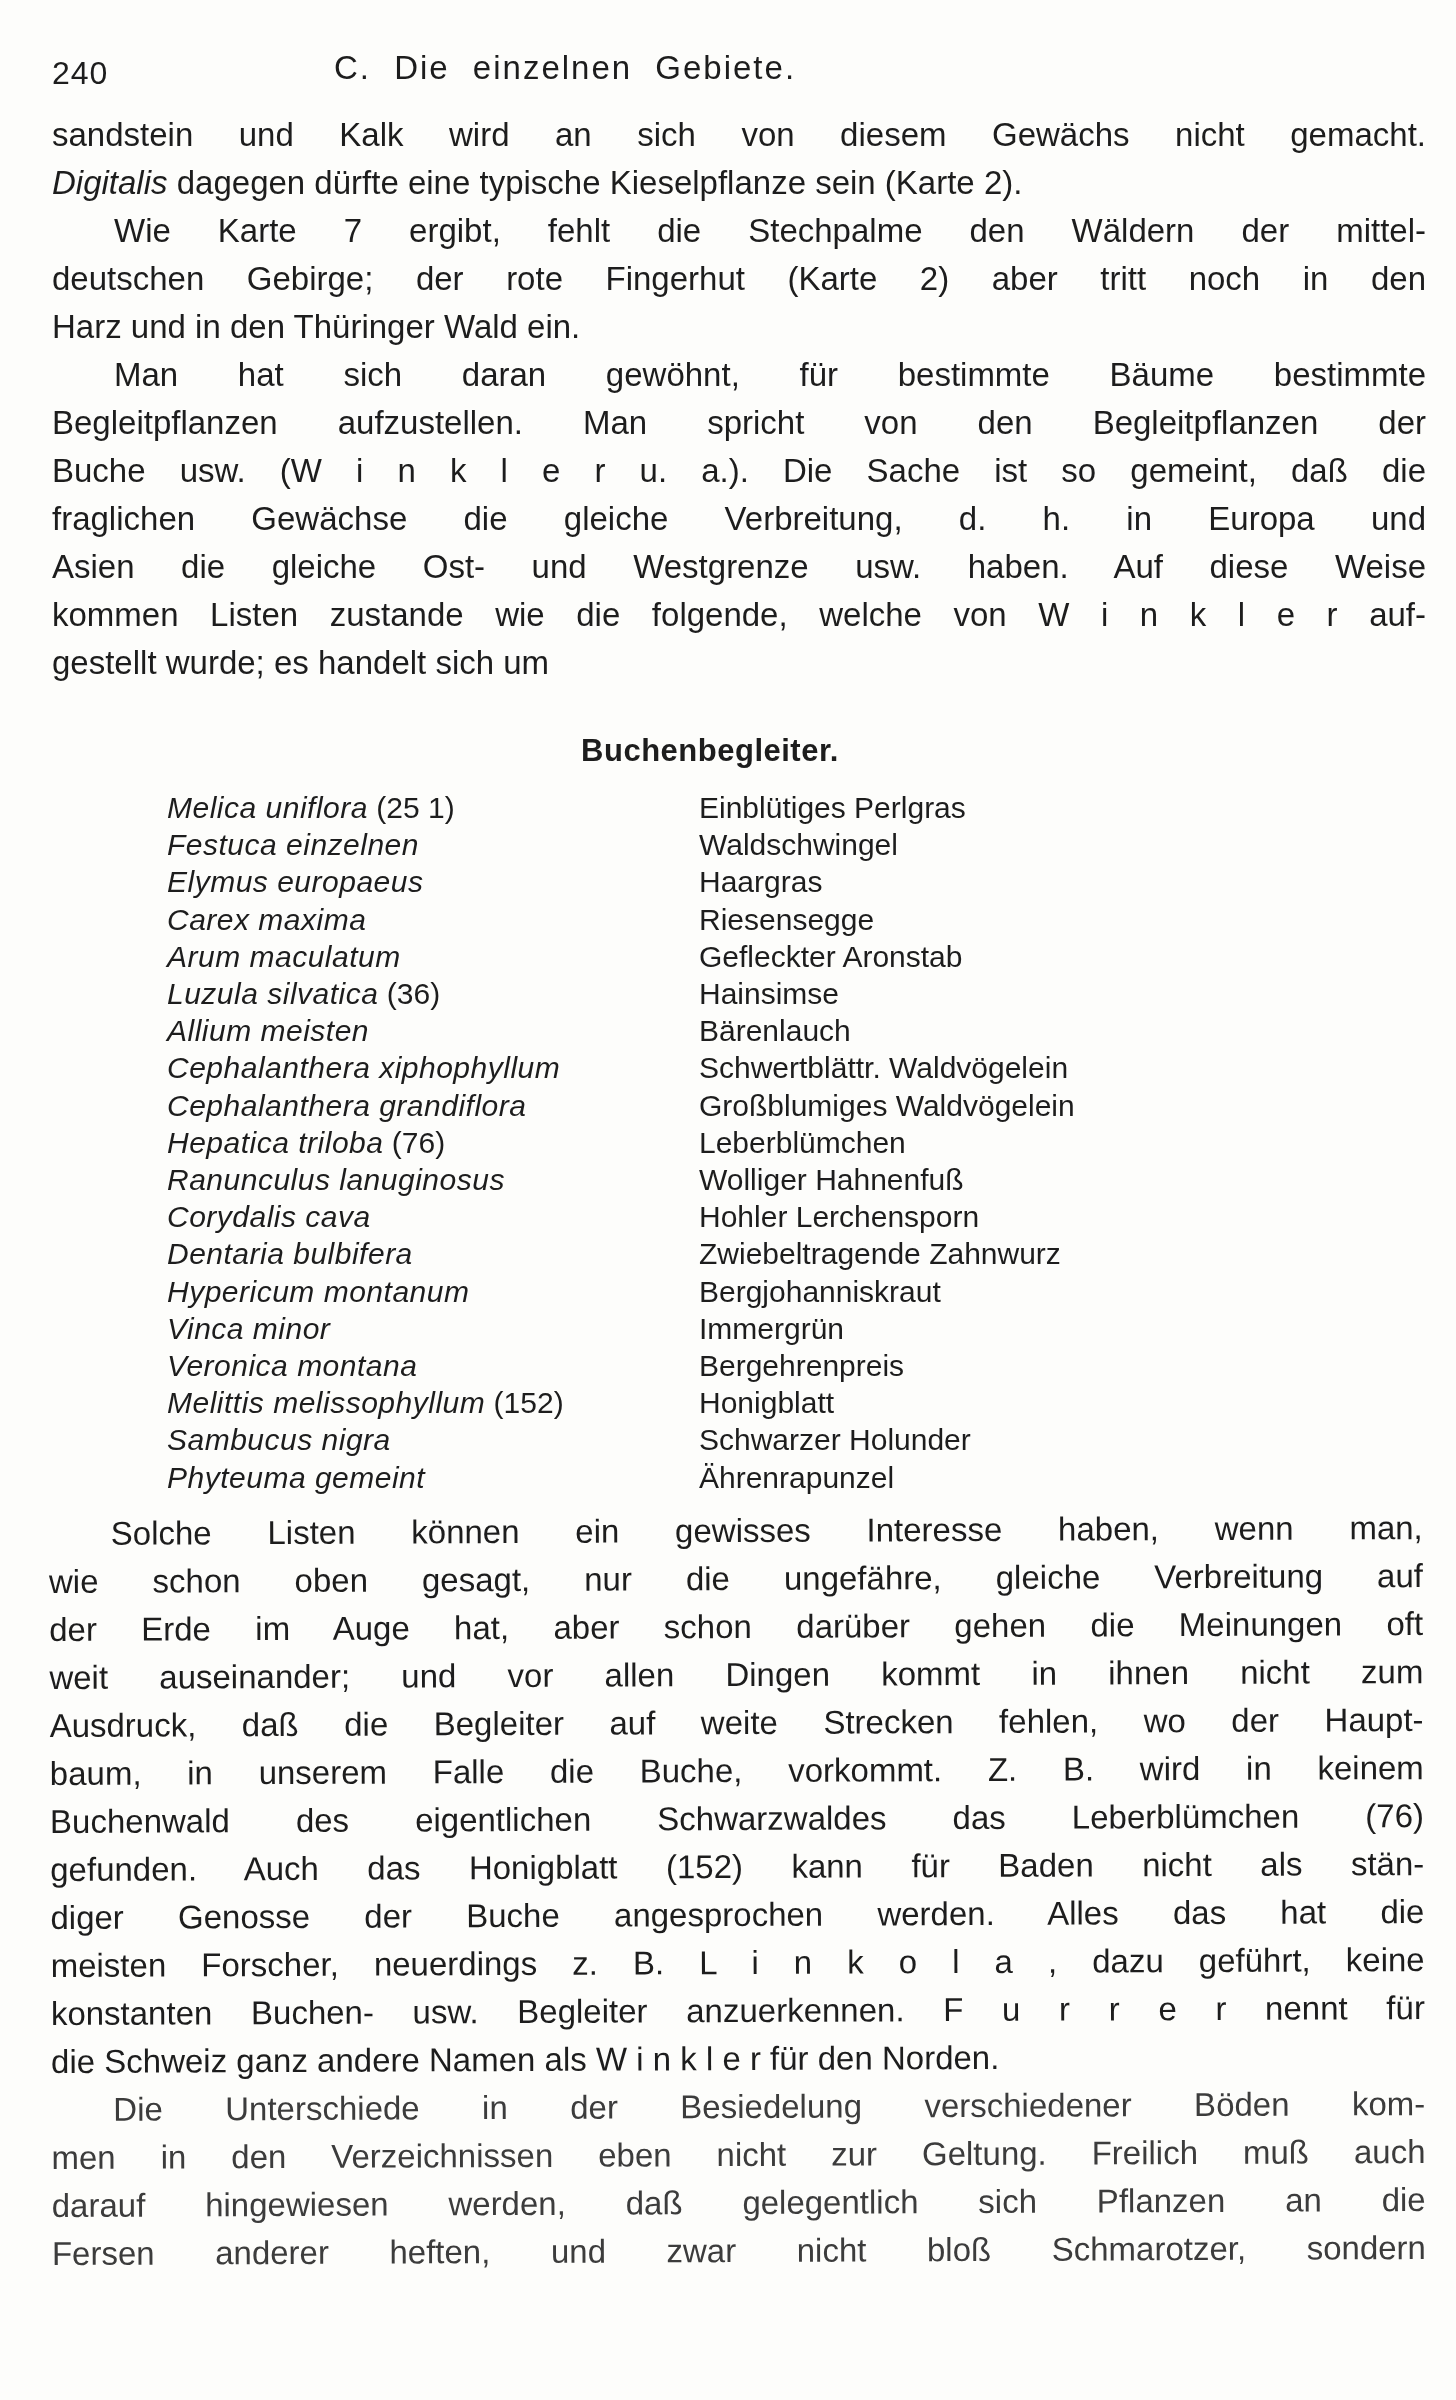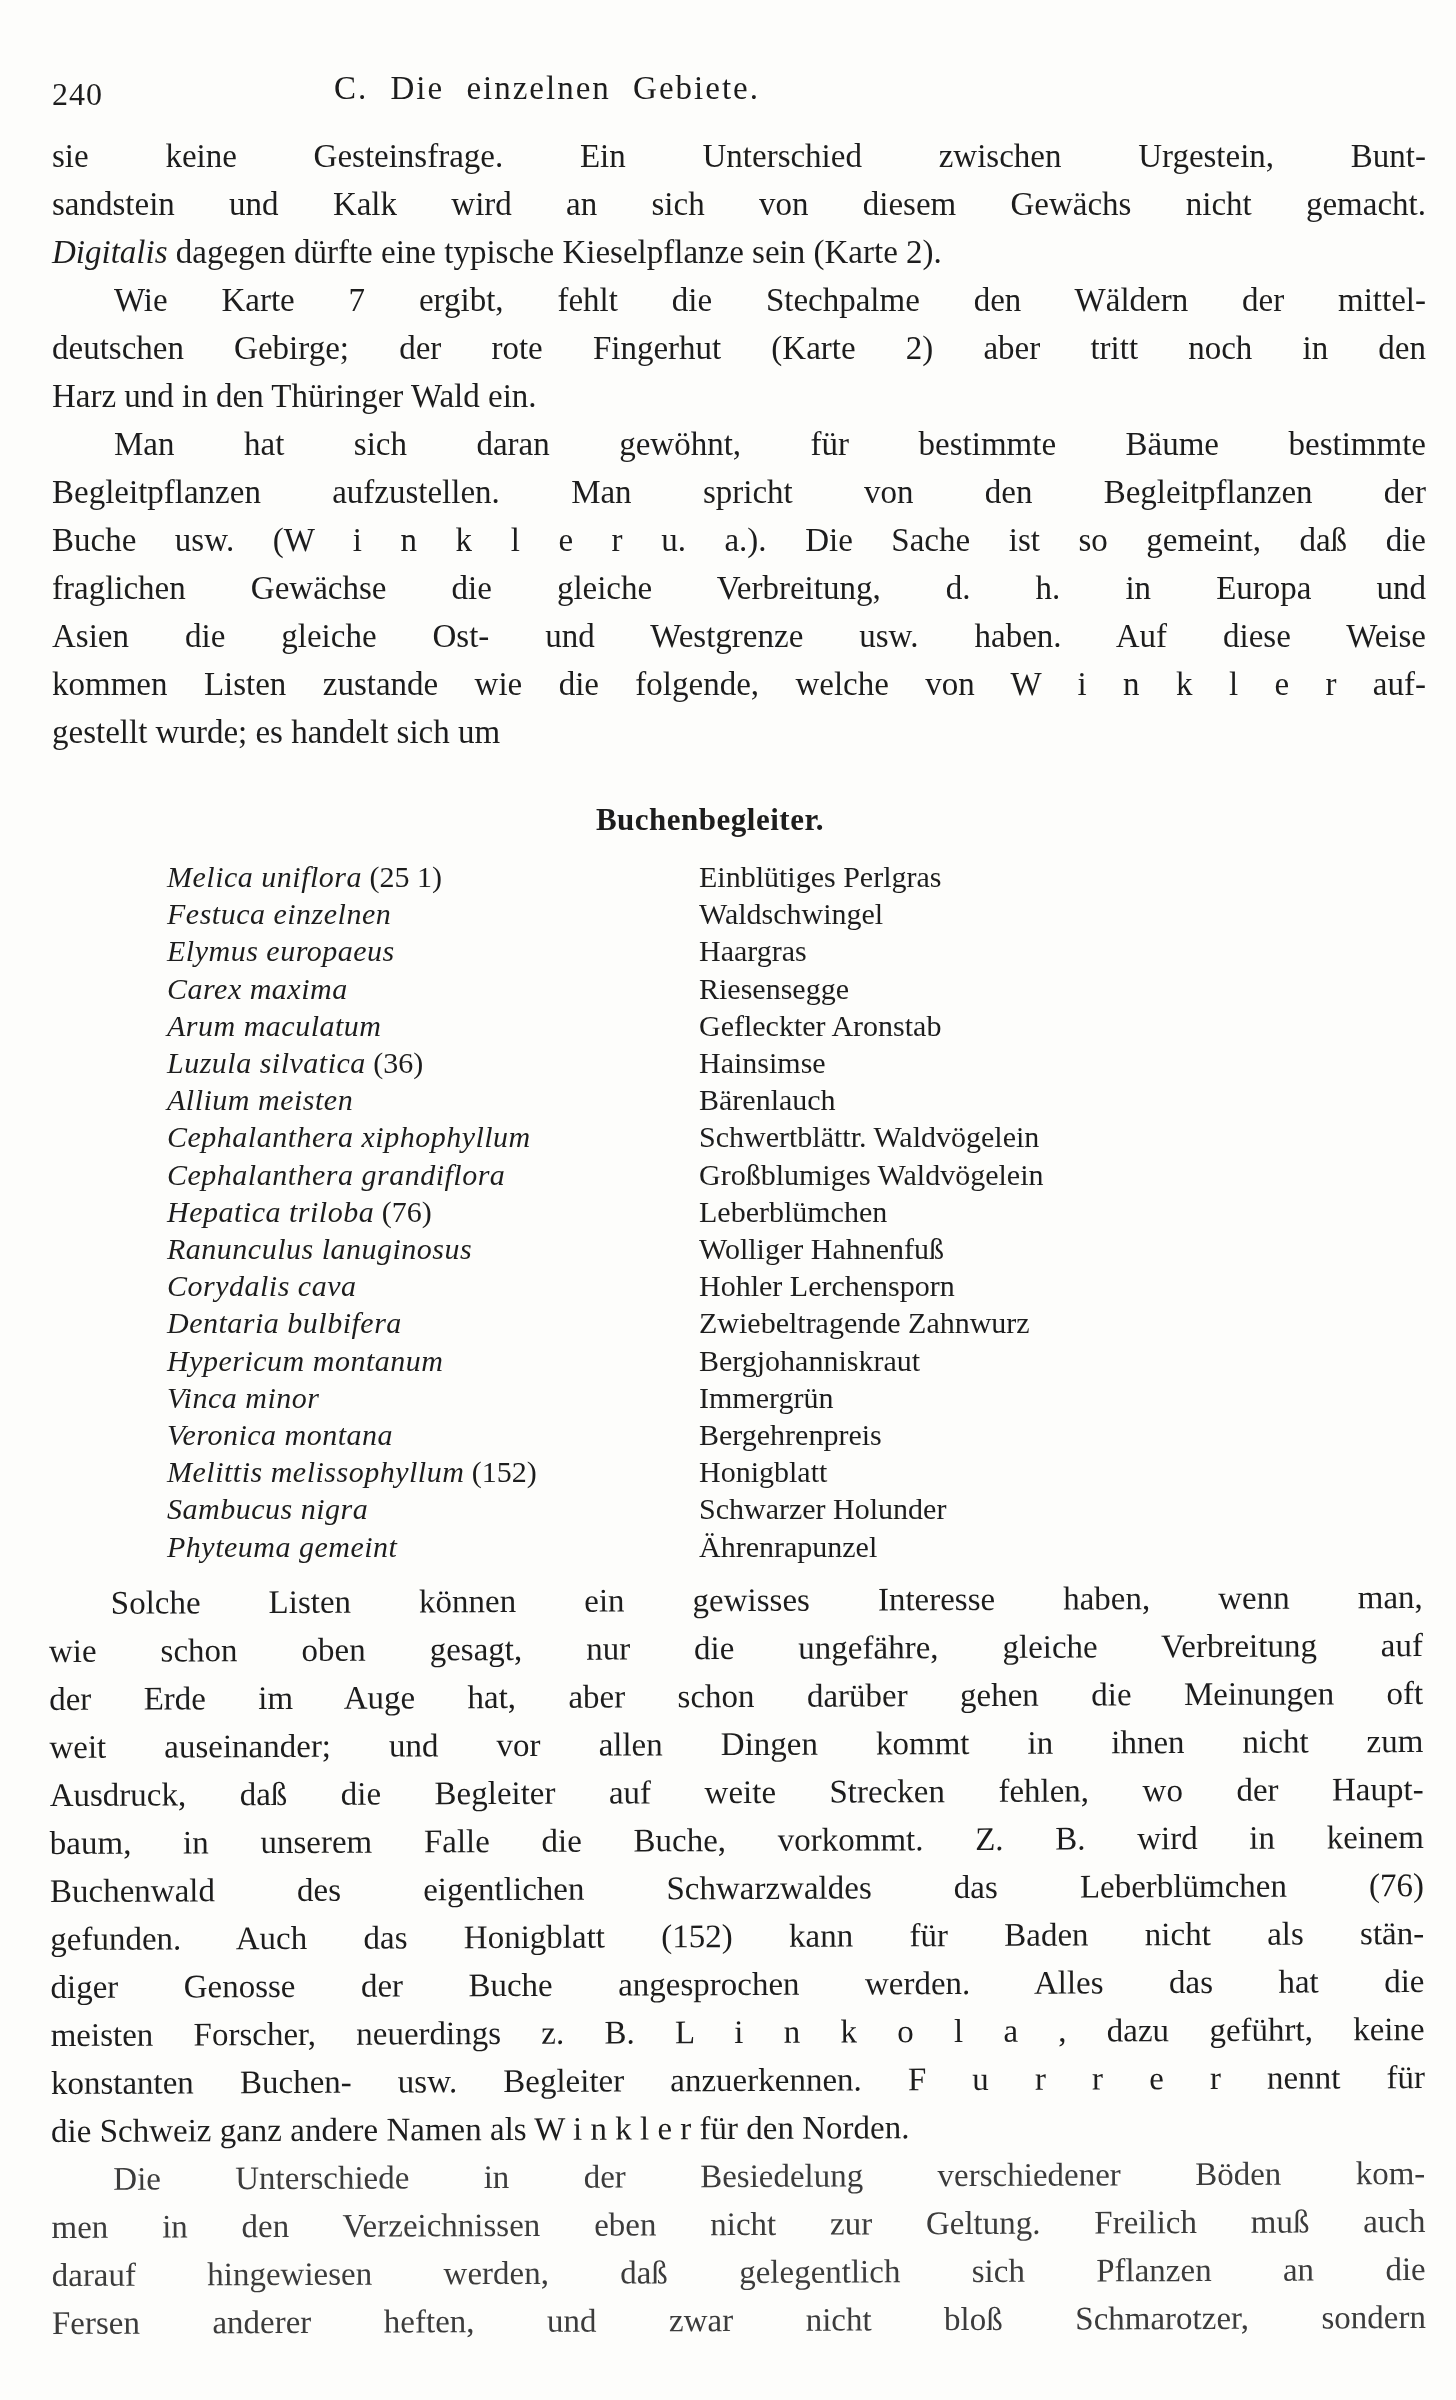--- a/index.html
+++ b/index.html
@@ -1,20 +1,20 @@
 <!DOCTYPE html>
 <html lang="de"><head>
 <meta charset="utf-8">
 <style>
   html,body{margin:0;padding:0;background:#ffffff;}
   .page{
     width:1456px;height:2400px;box-sizing:border-box;position:relative;
     background:#fdfdfb;color:#1d1d1d;overflow:hidden;
-    font-family:Liberation Serif, serif;
-    padding:68px 30px 0 52px;
+    font-family:Liberation Sans, sans-serif;
+    padding:47px 30px 0 52px;
   }
   .page-header{position:relative;height:46px;margin-bottom:18px;}
   .page-number{position:absolute;left:0;top:8px;font-size:32px;letter-spacing:1px;}
   .running-title{position:absolute;left:282px;top:2px;font-size:33px;letter-spacing:2px;word-spacing:12px;text-align:right;}
   .body-text{font-size:33px;line-height:48px;}
   .para{margin:0;}
   .line{text-align:justify;text-align-last:justify;}
   .line.last{text-align:justify;text-align-last:left;}
   .para .first{text-indent:62px;}
   .list-heading{font-weight:bold;font-size:31px;text-align:center;margin:40px 58px 14px 0;letter-spacing:0.5px;}
@@ -32,21 +32,20 @@
 
   <div class="page-header">
     <span class="page-number">240</span>
     <span class="running-title">C. Die einzelnen Gebiete.</span>
   </div>
 
   <div class="body-text">
 
     <div>
         <div class="para">
-          <div class="line">sie keine Gesteinsfrage. Ein Unterschied zwischen Urgestein, Bunt-</div>
           <div class="line">sandstein und Kalk wird an sich von diesem Gewächs nicht gemacht.</div>
           <div class="line last"><i>Digitalis</i> dagegen dürfte eine typische Kieselpflanze sein (Karte 2).</div>
         </div>
         <div class="para">
           <div class="line first">Wie Karte 7 ergibt, fehlt die Stechpalme den Wäldern der mittel-</div>
           <div class="line">deutschen Gebirge; der rote Fingerhut (Karte 2) aber tritt noch in den</div>
           <div class="line last">Harz und in den Thüringer Wald ein.</div>
         </div>
         <div class="para">
           <div class="line first">Man hat sich daran gewöhnt, für bestimmte Bäume bestimmte</div>

